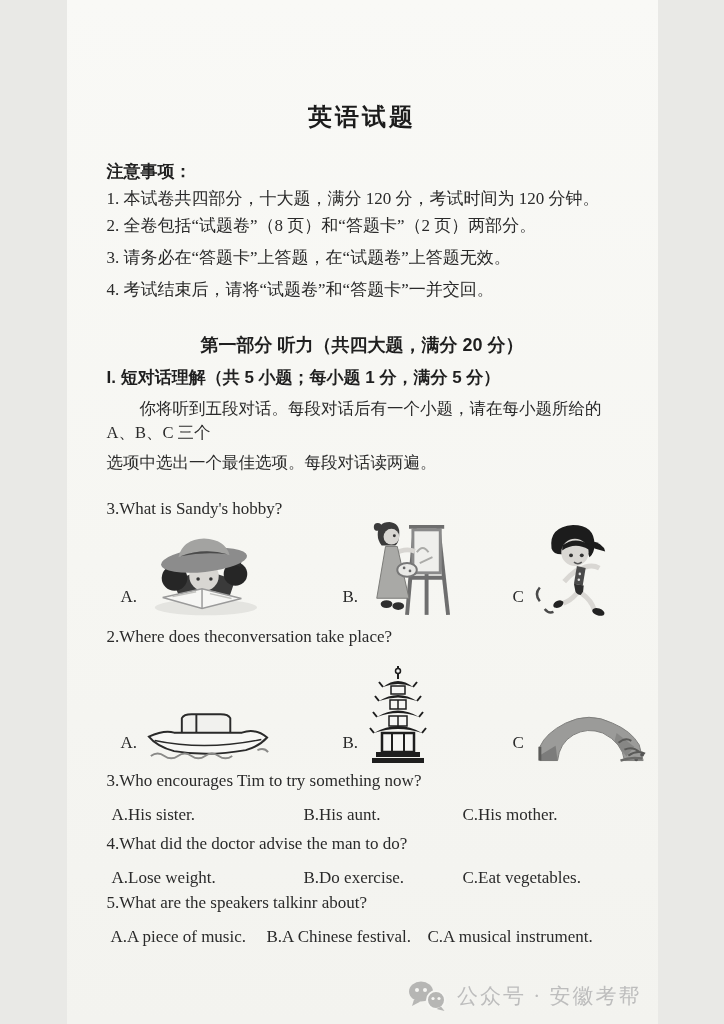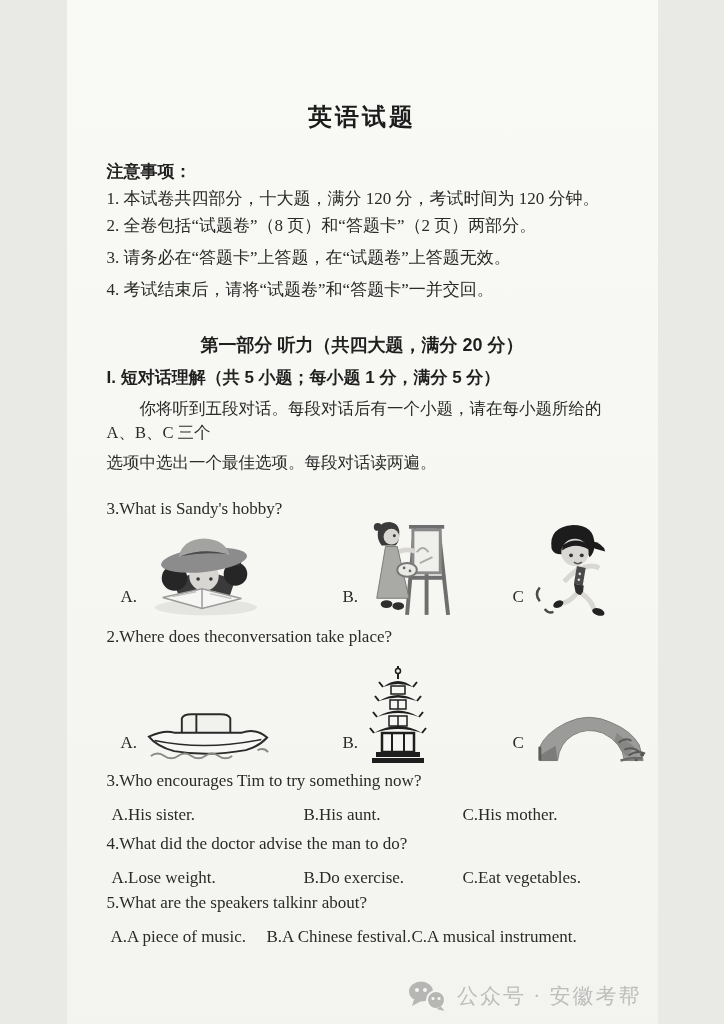--- a/index.html
+++ b/index.html
@@ -44,21 +44,21 @@
   .pos-a{left:14px;}
   .pos-b{left:236px;}
   .pos-c{left:406px;}
   .opts-row{position:relative;height:27px;margin-top:8px;}
   .opts-row .opt{position:absolute;top:0;font-size:17px;line-height:27px;white-space:nowrap;}
   .o1{left:5px;}
   .o2{left:197px;}
   .o3{left:356px;}
   .q5opts .o1{left:4px;}
   .q5opts .o2{left:160px;}
-  .q5opts .o3{left:305px;text-align:right;}
+  .q5opts .o3{left:321px;text-align:right;}
   .footer{
     position:absolute;right:16px;bottom:12px;display:flex;align-items:center;gap:9px;
     color:#bdbdbd;font-size:21px;letter-spacing:2px;font-family:Liberation Serif, serif;
   }
   .illus{display:block;}
 </style>
 </head>
 <body>
 
 <div class="page">

